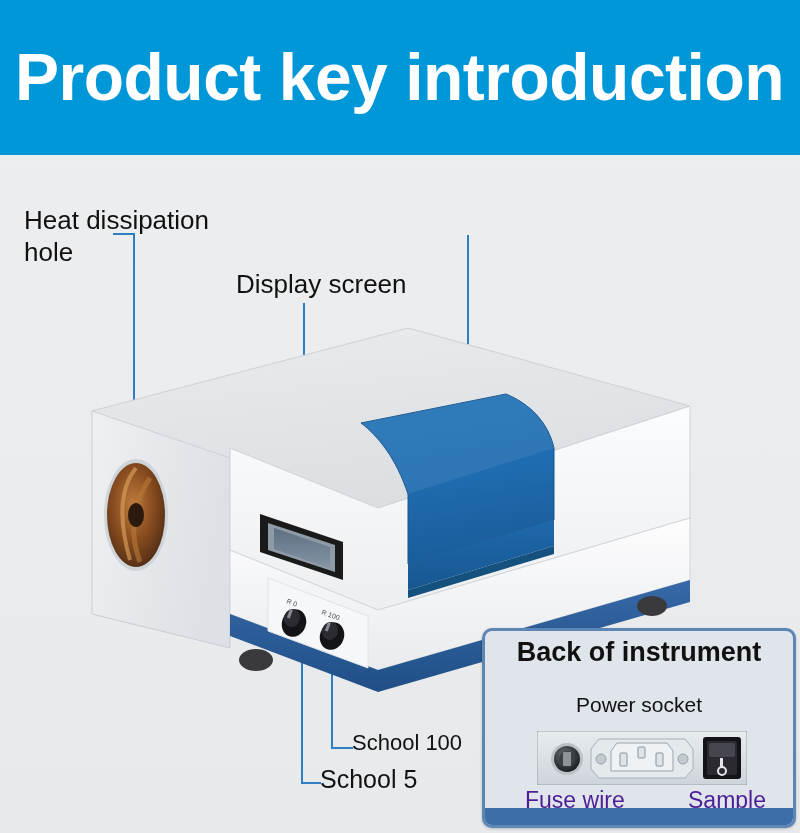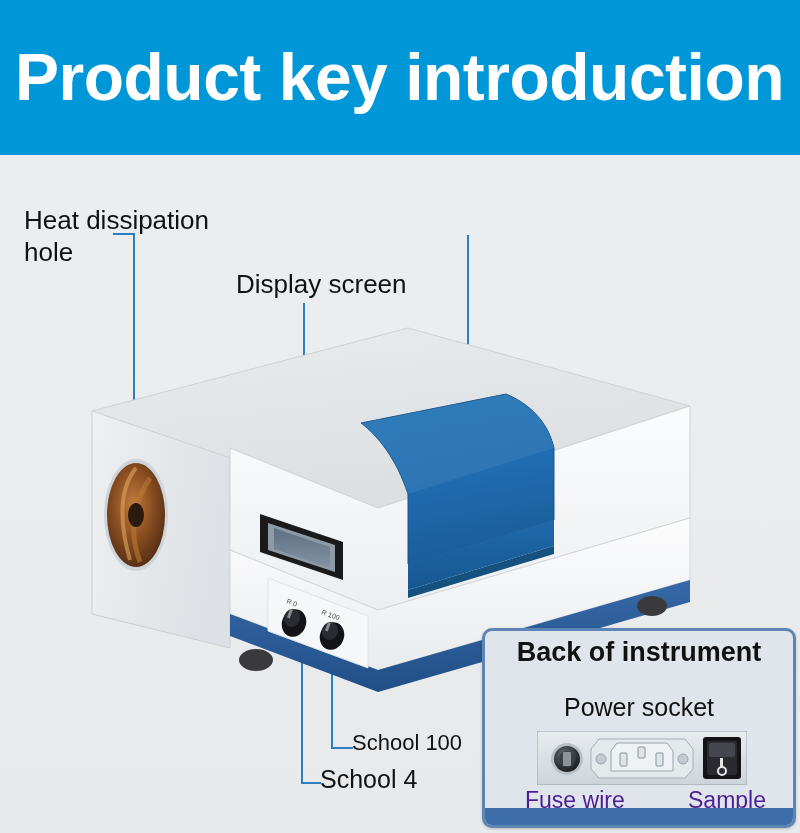--- a/index.html
+++ b/index.html
@@ -90,21 +90,21 @@
     font-size: 27px;
     font-weight: 700;
     color: #111;
     white-space: nowrap;
   }
   #inset-subtitle {
     position: absolute;
     left: 0; top: 62px;
     width: 100%;
     text-align: center;
-    font-size: 25px;
+    font-size: 21px;
     font-weight: 400;
     color: #111;
     white-space: nowrap;
   }
   #inset-bottom-bar {
     position: absolute;
     left: 0; bottom: 0;
     width: 100%; height: 17px;
     background: #3d6ea8;
   }
@@ -127,21 +127,21 @@
   </div>
 
   <div class="callout" id="label-heat">Heat dissipation
 hole</div>
 
   <div class="callout" id="label-display">Display screen</div>
 
 
   <div class="callout" id="label-school100">School 100</div>
 
-  <div class="callout" id="label-school0">School 4</div>
+  <div class="callout" id="label-school0">School 5</div>
 
   <div class="leader leader-h" style="left:113px; top:233px; width:22px;"></div>
   <div class="leader leader-v" style="left:133px; top:233px; height:262px;"></div>
 
   <div class="leader leader-v" style="left:303px; top:303px; height:201px;"></div>
 
   <div class="leader leader-v" style="left:467px; top:235px; height:167px;"></div>
 
   <div class="leader leader-v" style="left:331px; top:624px; height:125px;"></div>
   <div class="leader leader-h" style="left:331px; top:747px; width:22px;"></div>

